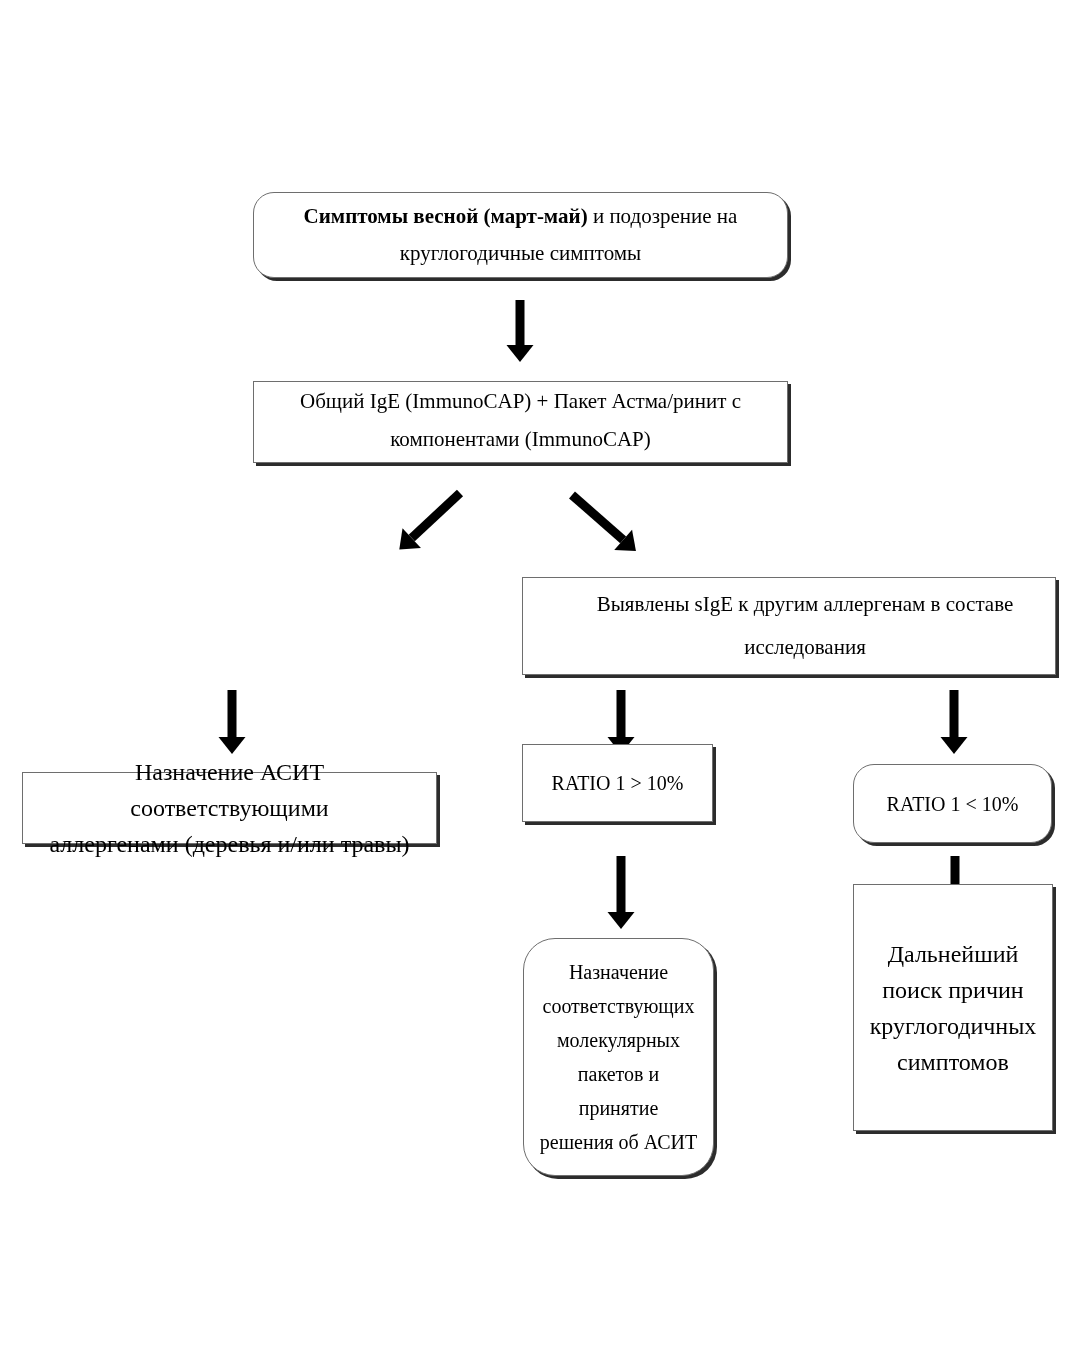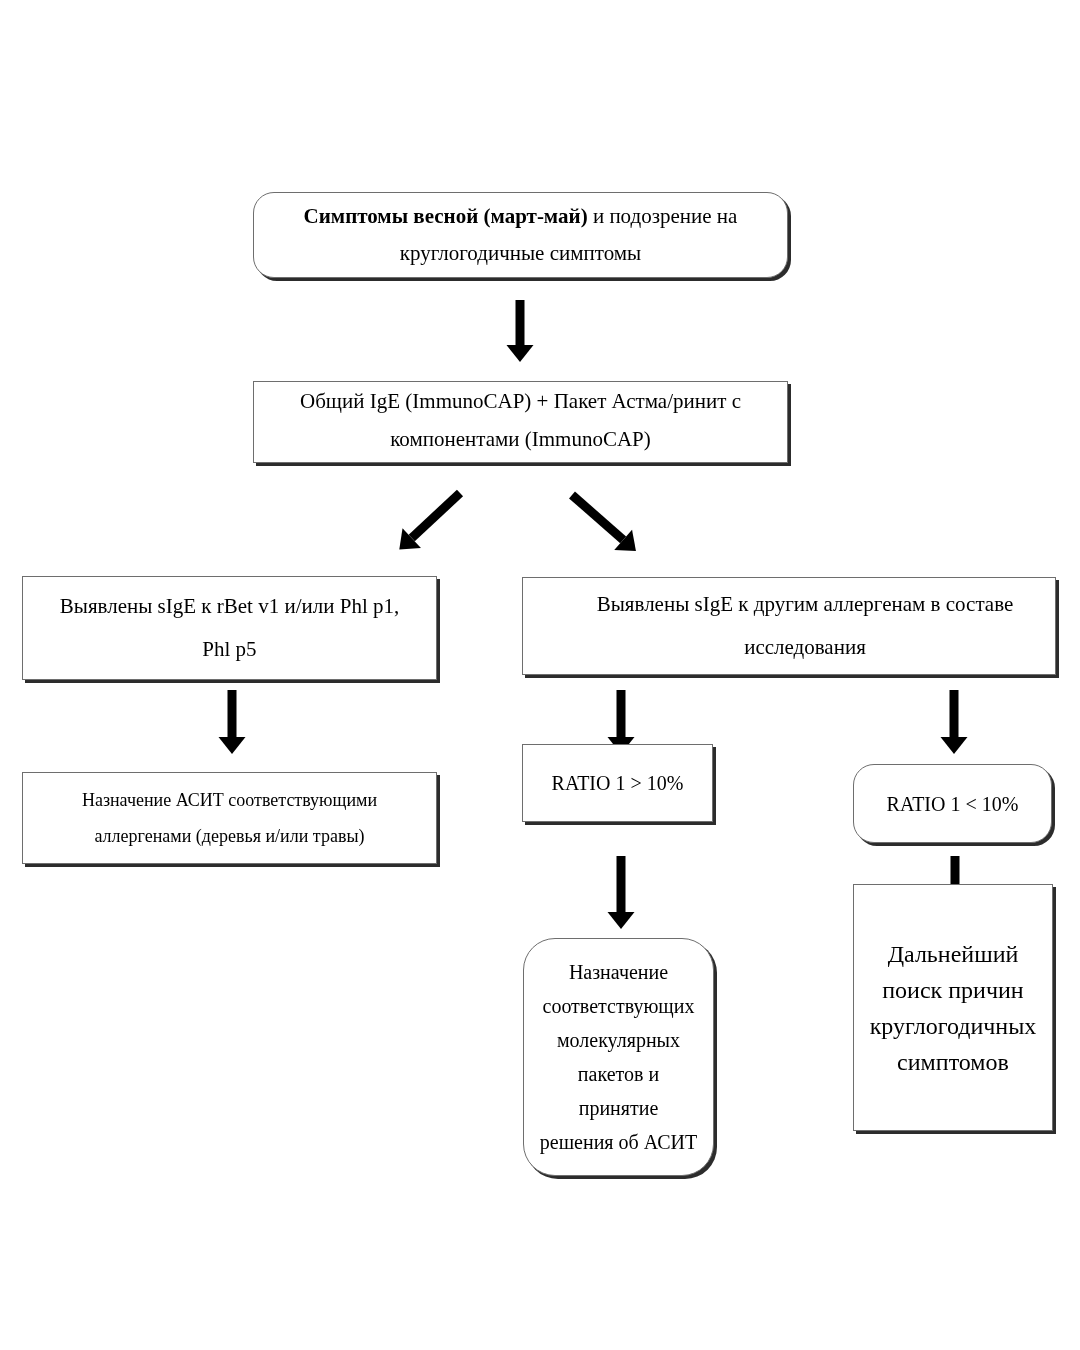--- a/index.html
+++ b/index.html
@@ -28,21 +28,21 @@
     text-align: center;
     white-space: pre-line;
     color: #000000;
     padding: 4px 10px;
   }
   .b { font-weight: bold; }
   .n1 { left: 253px; top: 192px; width: 535px; height: 86px;  font-size: 21px; line-height: 37px; border-radius: 21px; }
   .n2 { left: 253px; top: 381px; width: 535px; height: 82px;  font-size: 21px; line-height: 38px; align-items: flex-end; }
   .n3 { left: 22px;  top: 576px; width: 415px; height: 104px; font-size: 21px; line-height: 43px; }
   .n4 { left: 522px; top: 577px; width: 534px; height: 98px;  font-size: 21px; line-height: 43px; padding-left: 42px; }
-  .n5 { left: 22px;  top: 772px; width: 415px; height: 92px;  font-size: 18px; line-height: 36px; text-align: center; }
+  .n5 { left: 22px;  top: 772px; width: 415px; height: 72px;  font-size: 24px; line-height: 36px; text-align: center; }
   .n6 { left: 522px; top: 744px; width: 191px; height: 78px;  font-size: 20px; line-height: 26px; }
   .n7 { left: 853px; top: 764px; width: 199px; height: 79px;  font-size: 20px; line-height: 26px; border-radius: 21px; }
   .n8 { left: 523px; top: 938px; width: 191px; height: 238px; font-size: 20px; line-height: 34px; border-radius: 32px; }
   .n9 { left: 853px; top: 884px; width: 200px; height: 247px; font-size: 24px; line-height: 36px; }
 </style>
 </head>
 <body>
 
 <div id="canvas">
 
@@ -82,22 +82,20 @@
       </g>
     </g>
   </svg>
 
   <div class="node n1"><div><span class="b">Симптомы весной (март-май)</span><span> и подозрение на
 круглогодичные симптомы</span></div></div>
 
   <div class="node n2"><span>Общий IgE (ImmunoCAP) + Пакет Астма/ринит с
 компонентами (ImmunoCAP)</span></div>
 
-  <div class="node n3"><span>Выявлены sIgE к rBet v1 и/или Phl p1,
-Phl p5</span></div>
 
   <div class="node n4"><span>Выявлены sIgE к другим аллергенам в составе
 исследования</span></div>
 
   <div class="node n5"><span>Назначение АСИТ соответствующими
 аллергенами (деревья и/или травы)</span></div>
 
   <div class="node n6"><span>RATIO 1 &gt; 10%</span></div>
 
   <div class="node n7"><span>RATIO 1 &lt; 10%</span></div>

